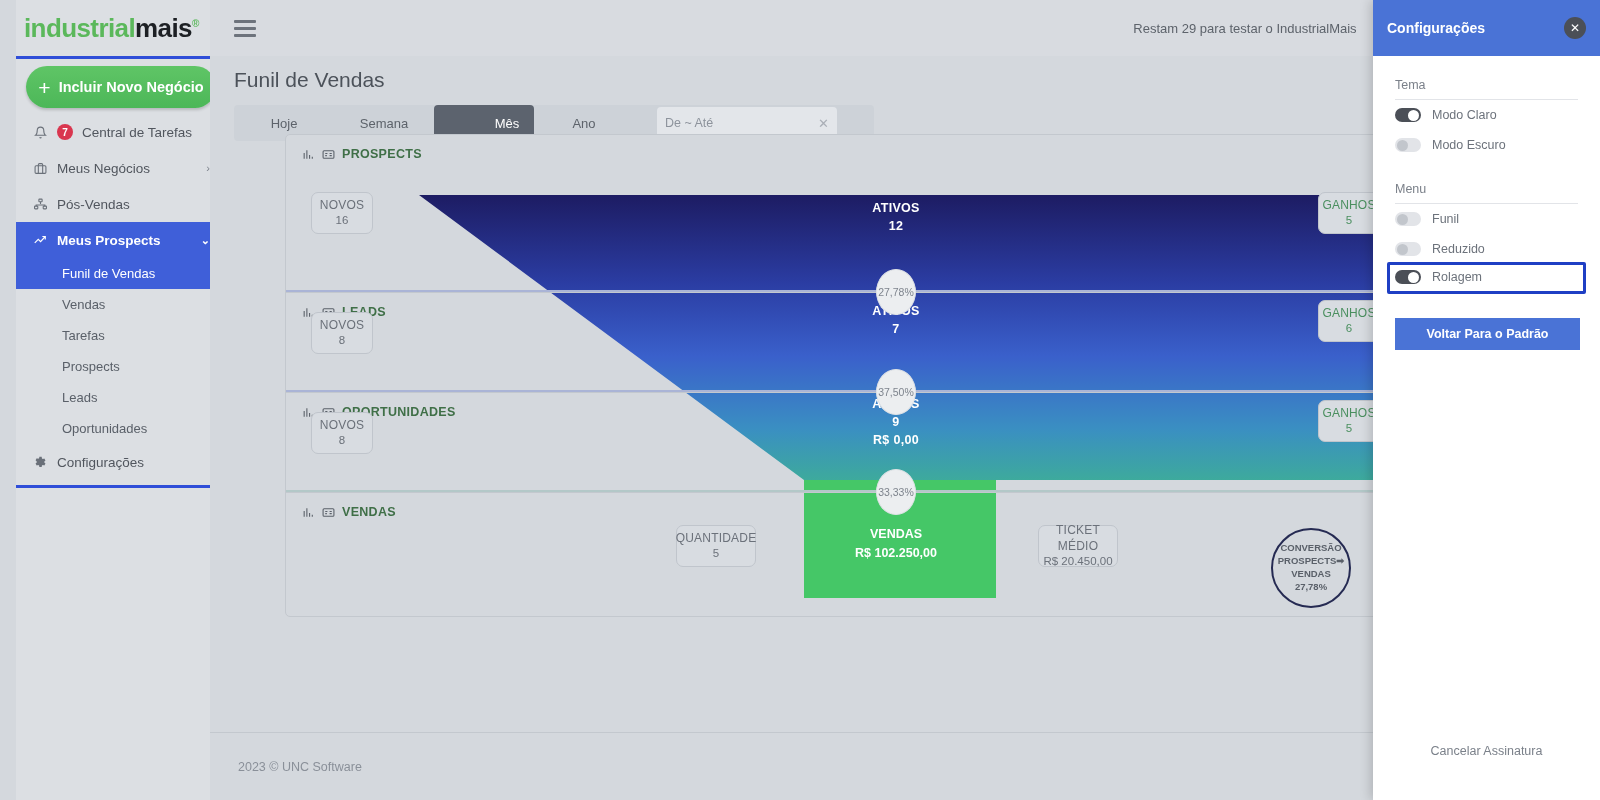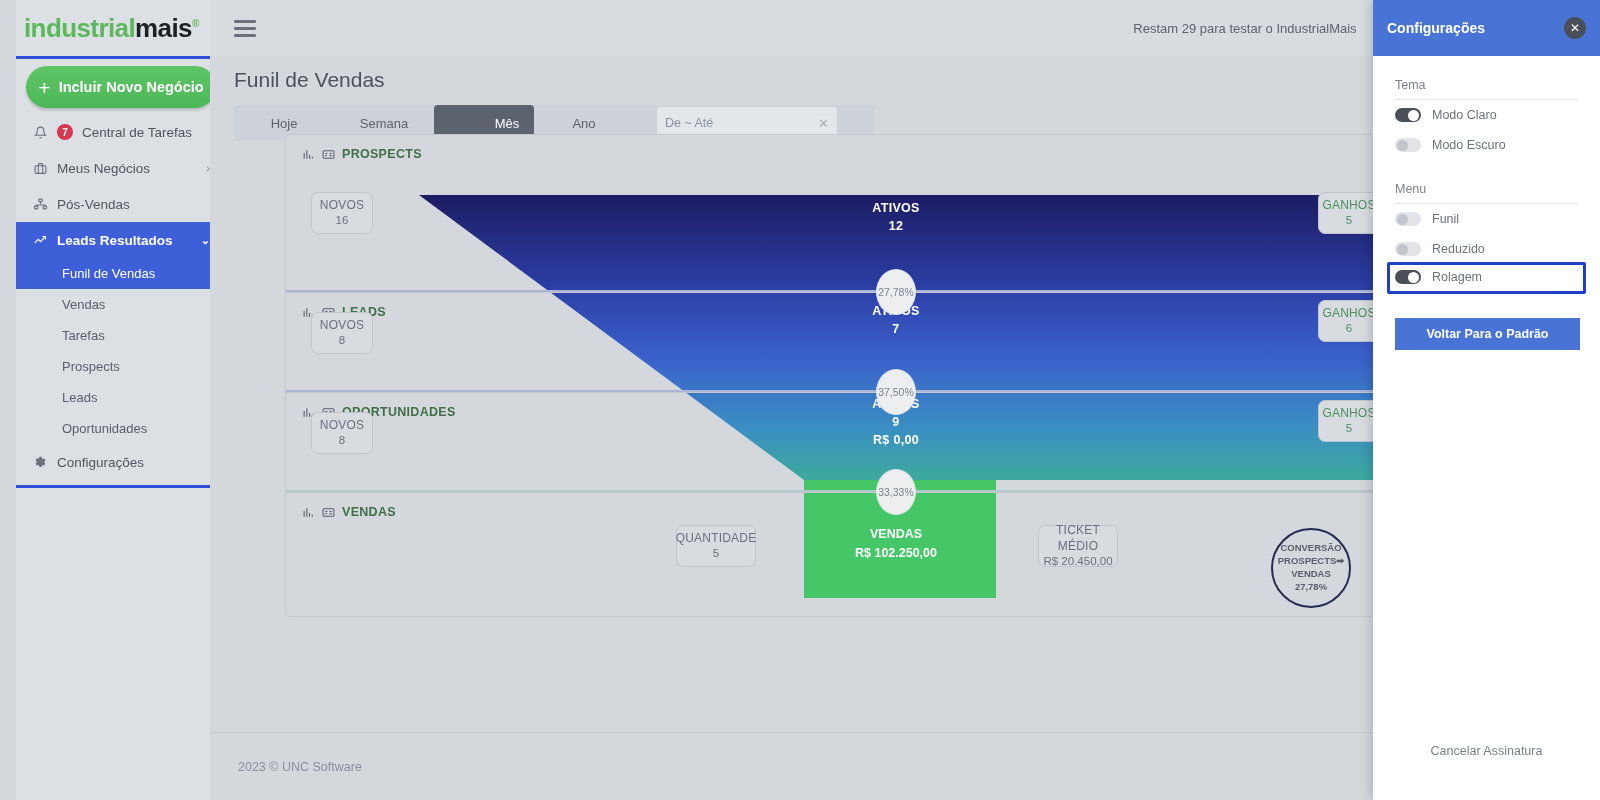--- a/index.html
+++ b/index.html
@@ -256,21 +256,21 @@
         <span>Pós-Vendas</span>
       </div>
 
       <div class="nav-item active">
         <span class="nav-ico">
           <svg width="14" height="14" viewBox="0 0 24 24" fill="none" stroke="currentColor" stroke-width="2">
               <polyline points="3,17 9,11 13,15 21,6"></polyline>
               <polyline points="16,6 21,6 21,11"></polyline>
             </svg>
         </span>
-        <span>Leads Resultados</span>
+        <span>Meus Prospects</span>
         <span class="chev">⌄</span>
       </div>
 
       <div class="sub-item sel">
         <span>Funil de Vendas</span>
       </div>
       <div class="sub-item">
         <span>Vendas</span>
       </div>
       <div class="sub-item">

